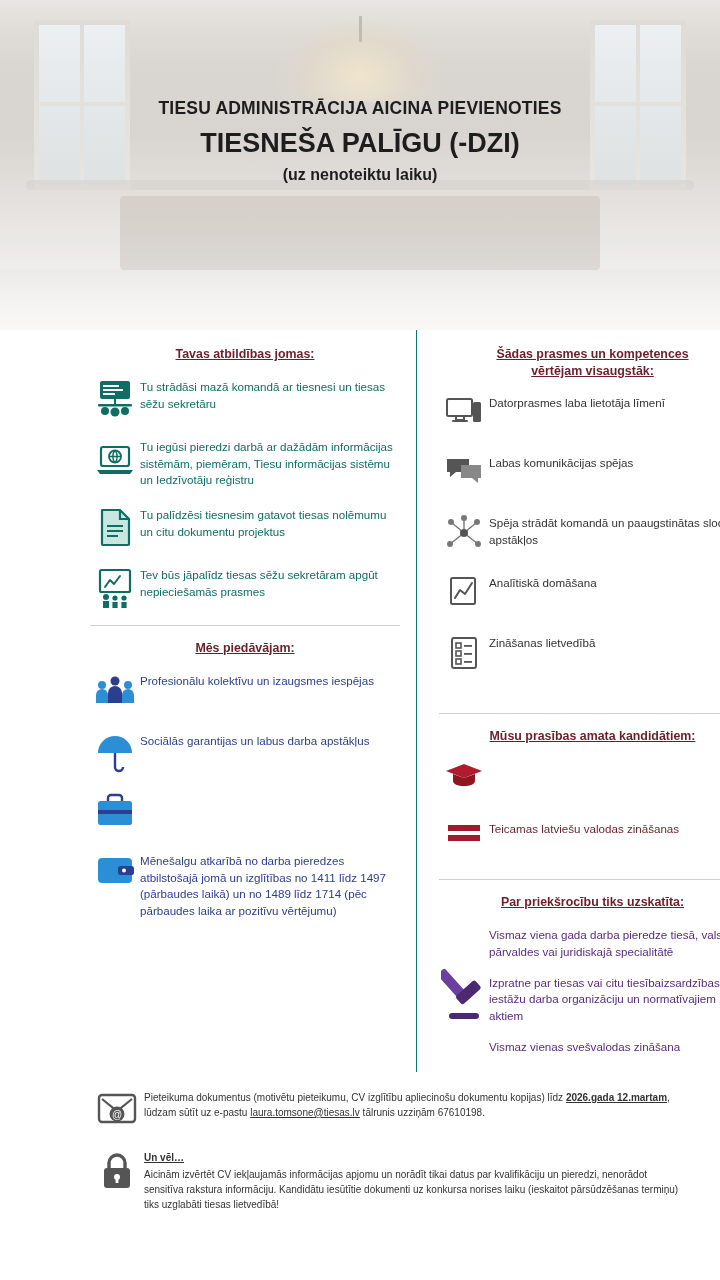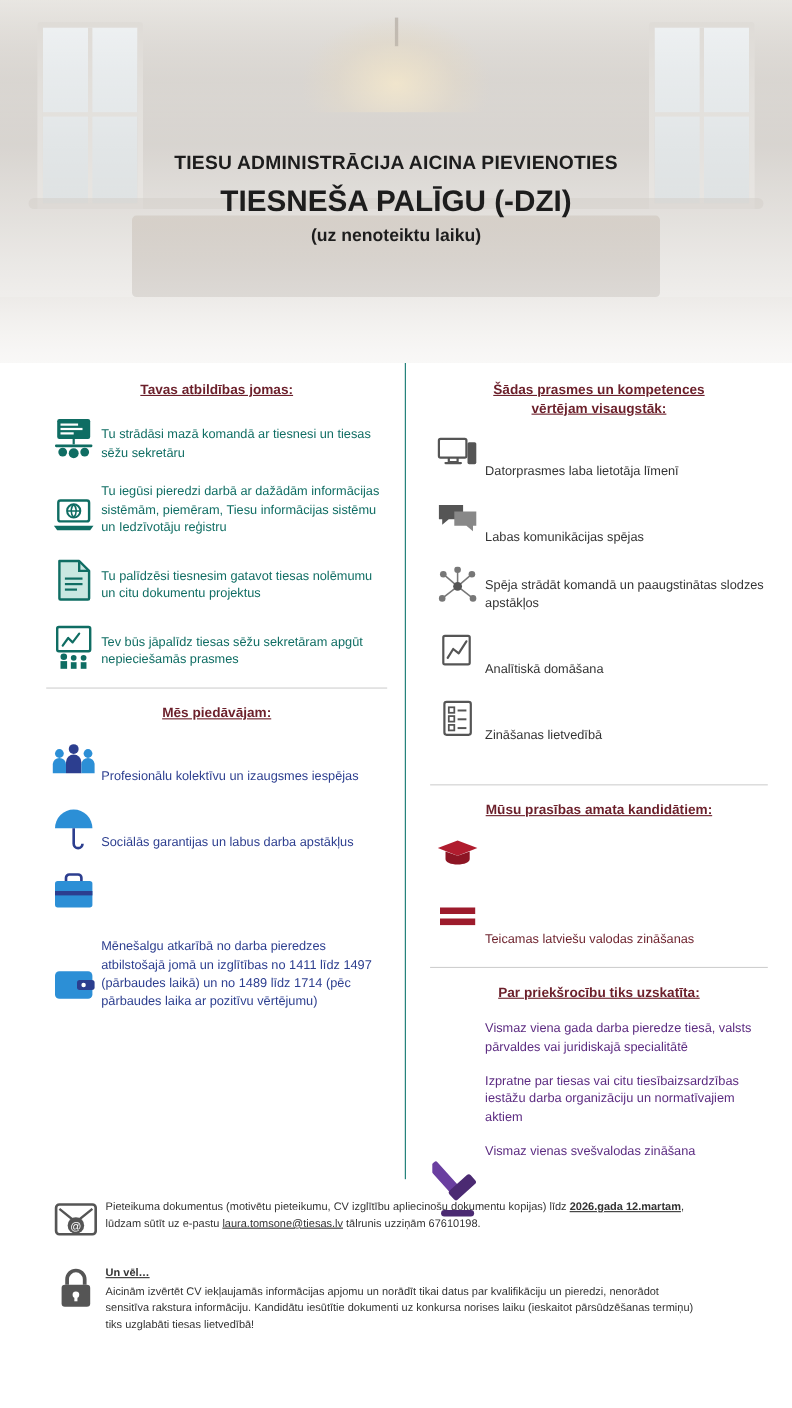--- a/index.html
+++ b/index.html
@@ -104,53 +104,53 @@
     position: absolute;
     inset: 0;
     background: linear-gradient(180deg, rgba(255,255,255,.30) 0%, rgba(255,255,255,.46) 28%, rgba(255,255,255,.56) 62%, rgba(255,255,255,.82) 100%);
   }
   .hero-text {
     position: absolute;
     left: 0; right: 0;
     top: 98px;
     text-align: center;
     color: #1d1d1d;
-    margin-top: 40px;
   }
   .hero-l1 { font-size: 17.5px; font-weight: bold; letter-spacing: .2px; }
   .hero-l2 { font-size: 27px; font-weight: bold; margin-top: 9px; }
   .hero-l3 { font-size: 16px; font-weight: bold; margin-top: 7px; }
   .hero-l4 { font-size: 27px; font-weight: bold; margin-top: 14px; }
 
   
   .content {
     position: relative;
     width: 660px;
     padding: 0 0 0 0;
+    margin-left: 48px;
   }
   .cols {
     display: flex;
     width: 720px;
   }
   .col-left { width: 368px; padding: 12px 16px 0 42px; }
   .col-right { width: 352px; padding: 12px 22px 0 22px; border-left: 1px solid #0f766e; }
 
   .sec-title {
     text-align: center;
     font-size: 12.4px;
     font-weight: bold;
     color: #6b1f2a;
     text-decoration: underline;
     margin: 4px 0 14px 0;
     line-height: 1.35;
   }
 
   .row {
     display: flex;
-    align-items: flex-end;
+    align-items: flex-start;
     margin-bottom: 16px;
   }
   .ic {
     flex: 0 0 50px;
     width: 50px;
     height: 44px;
     display: flex;
     align-items: flex-start;
     justify-content: center;
     padding-top: 2px;

